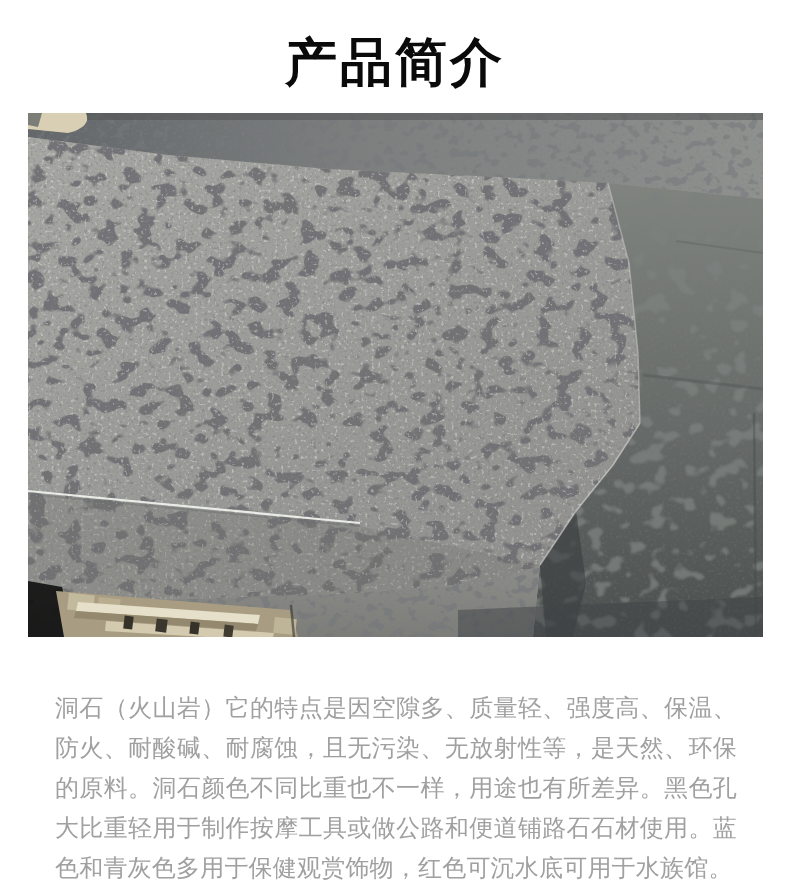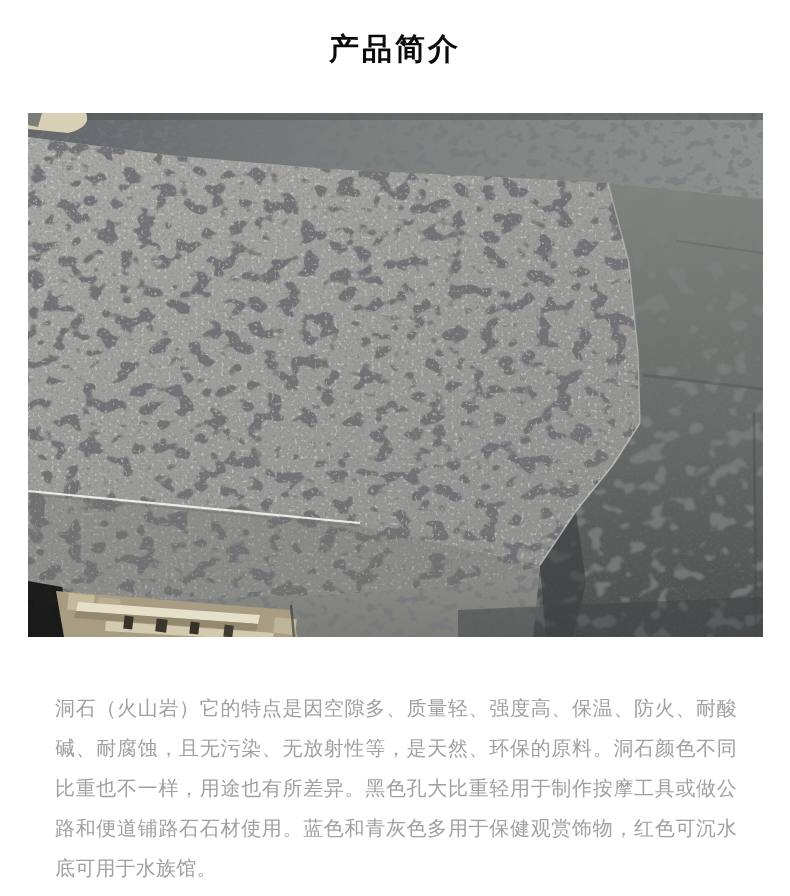--- a/index.html
+++ b/index.html
@@ -2,31 +2,31 @@
 <html><head>
 <meta charset="utf-8">
 <style>
   html,body{margin:0;padding:0;}
   body{
     width:790px;height:896px;background:#ffffff;position:relative;overflow:hidden;
     font-family:"Liberation Sans","DejaVu Sans",sans-serif;
   }
   .title{
     position:absolute;top:30px;left:0;width:790px;
-    text-align:center;font-size:30px;font-weight:700;letter-spacing:3px;
+    text-align:center;font-size:52px;font-weight:700;letter-spacing:3px;
     color:#0a0a0a;line-height:1.25;
   }
   .photo-wrap{
     position:absolute;left:28px;top:113px;width:735px;height:524px;
     overflow:hidden;background:#8d8d8b;
   }
   .photo-wrap svg{display:block;}
   .desc{
     position:absolute;left:55px;top:688px;width:682px;
-    font-size:20px;line-height:40px;color:#a0a0a0;
+    font-size:24px;line-height:40px;color:#a0a0a0;
     text-align:justify;letter-spacing:0.2px;
   }
 </style>
 </head>
 <body>
 
 <div class="title">产品简介</div>
 
 <div class="photo-wrap">
   <svg width="735" height="524" viewBox="0 0 735 524" xmlns="http://www.w3.org/2000/svg">

